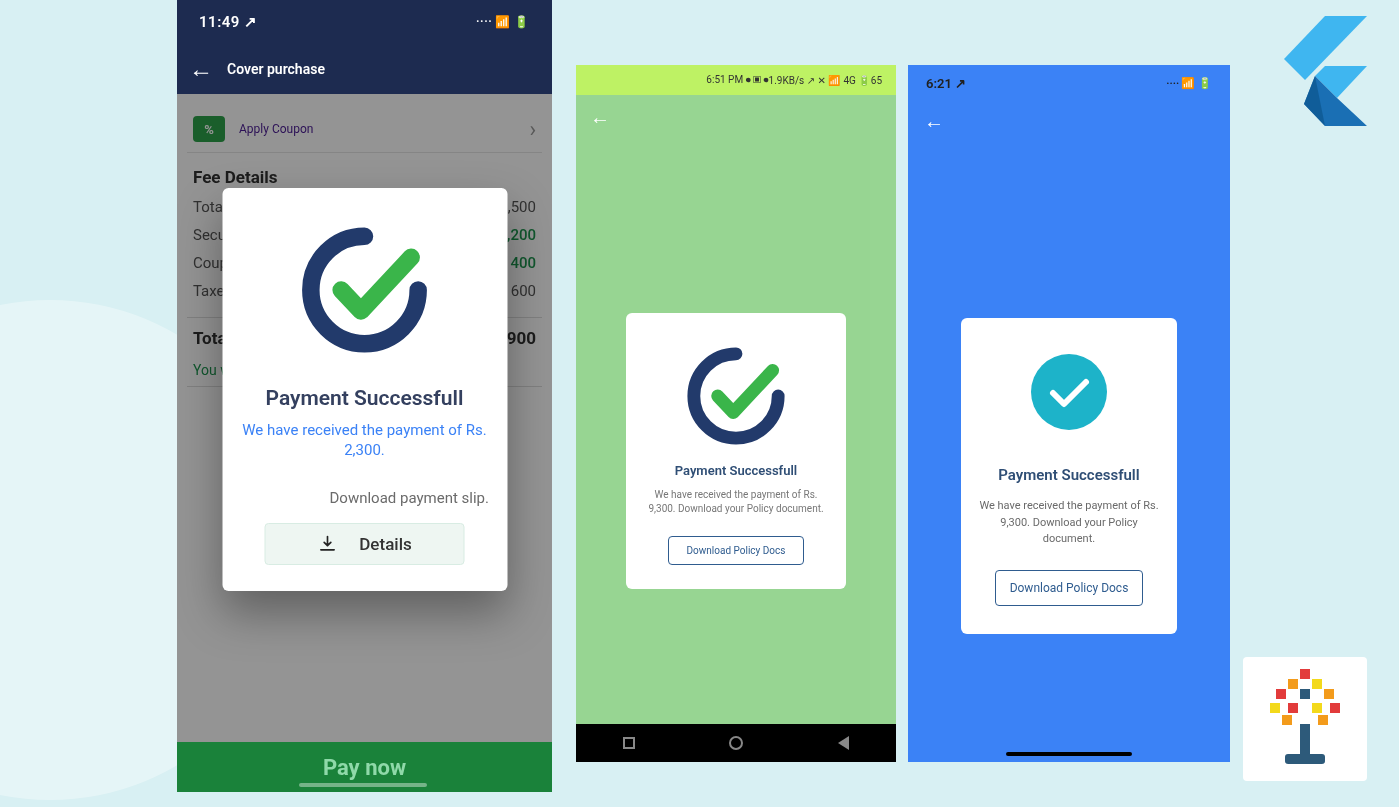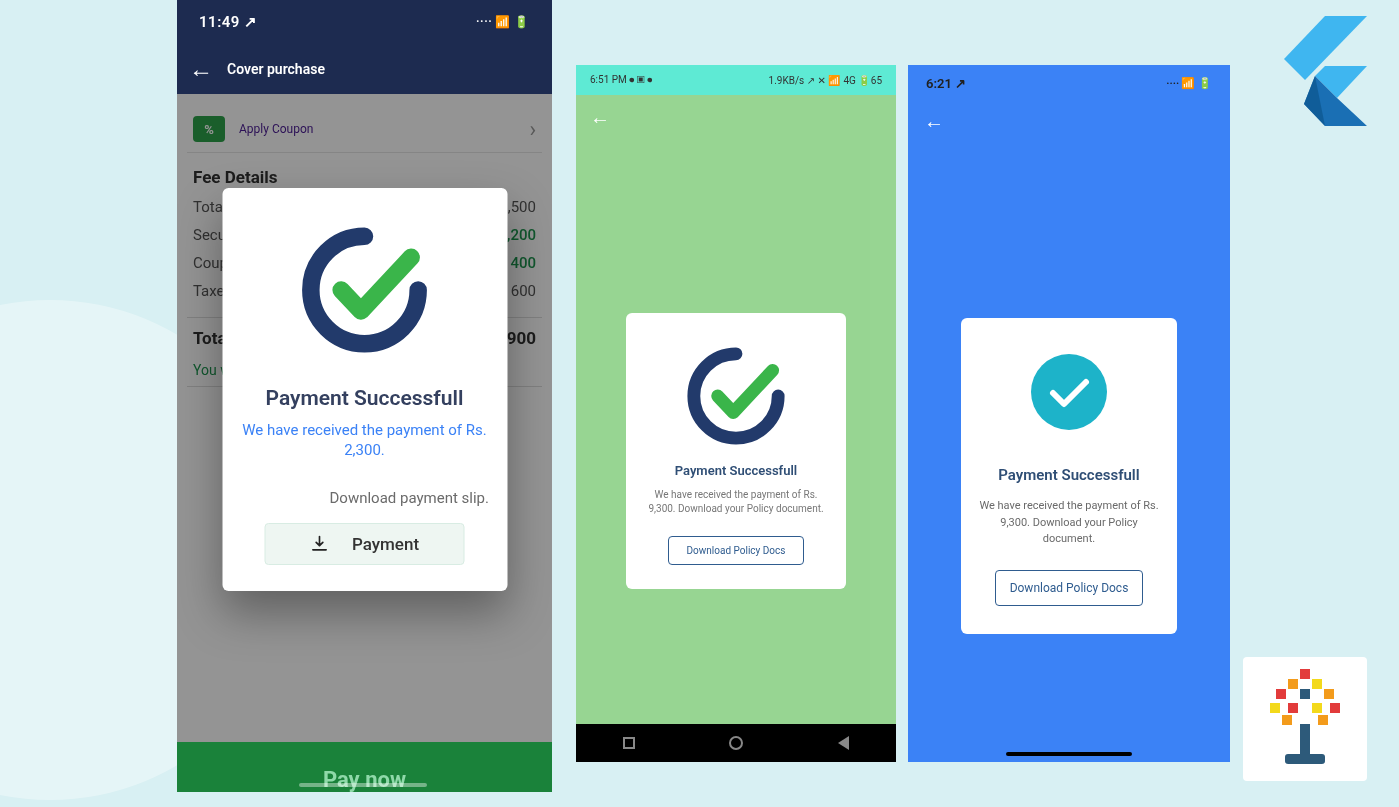--- a/index.html
+++ b/index.html
@@ -114,38 +114,38 @@
     border-radius: 4px;
   }
   .phone1 .dl-icon { width: 20px; height: 20px; }
 
   .phone1 .paybtn {
     position: absolute; left:0; right:0; bottom:0;
     height: 50px;
     background: #1a823a;
     color: #8fd9a9;
     font-size: 22px; font-weight: 700;
-    display: flex; align-items: flex-end; justify-content: center;
+    display: flex; align-items: center; justify-content: center;
   }
   .phone1 .paybtn::after {
     content: ""; position: absolute; bottom: 5px; left: 122px; width: 128px; height: 4px; background: #fff; opacity: 0.4; border-radius: 3px;
   }
 
   
   .phone2 {
     position: absolute;
     left: 576px; top: 65px;
     width: 320px; height: 697px;
     background: #97d592;
     overflow: hidden;
   }
   .phone2 .statusbar2 {
     height: 30px;
-    background: #5eead4;
-    display: flex; align-items: center; justify-content: space-between;
+    background: #bef264;
+    display: flex; align-items: center; justify-content: flex-end;
     padding: 0 14px;
     font-size: 10px; color: #333;
   }
   .phone2 .back2 { color: #fff; font-size: 20px; padding: 10px 14px; }
   .phone2 .card2 {
     position: absolute;
     left: 50px; top: 248px;
     width: 220px;
     background: #fff;
     border-radius: 6px;
@@ -262,21 +262,21 @@
       </div>
       <div class="dlg-title">Payment Successfull</div>
       <div class="dlg-msg">We have received the payment of Rs. 2,300.</div>
       <div class="dlg-sub">Download payment slip.</div>
       <div class="dlg-btn">
         <span class="dl-icon">
           <svg viewBox="0 0 24 24" width="20" height="20">
               <path d="M12 3v11m0 0l-4-4m4 4l4-4M4 19h16" fill="none" stroke="#222" stroke-width="2" stroke-linecap="round" stroke-linejoin="round"></path>
             </svg>
         </span>
-        <span>Payment</span>
+        <span>Details</span>
       </div>
     </div>
 
     <div class="paybtn">
       <span>Pay now</span>
     </div>
   </div>
 
   <div class="phone2">
     <div class="statusbar2">

